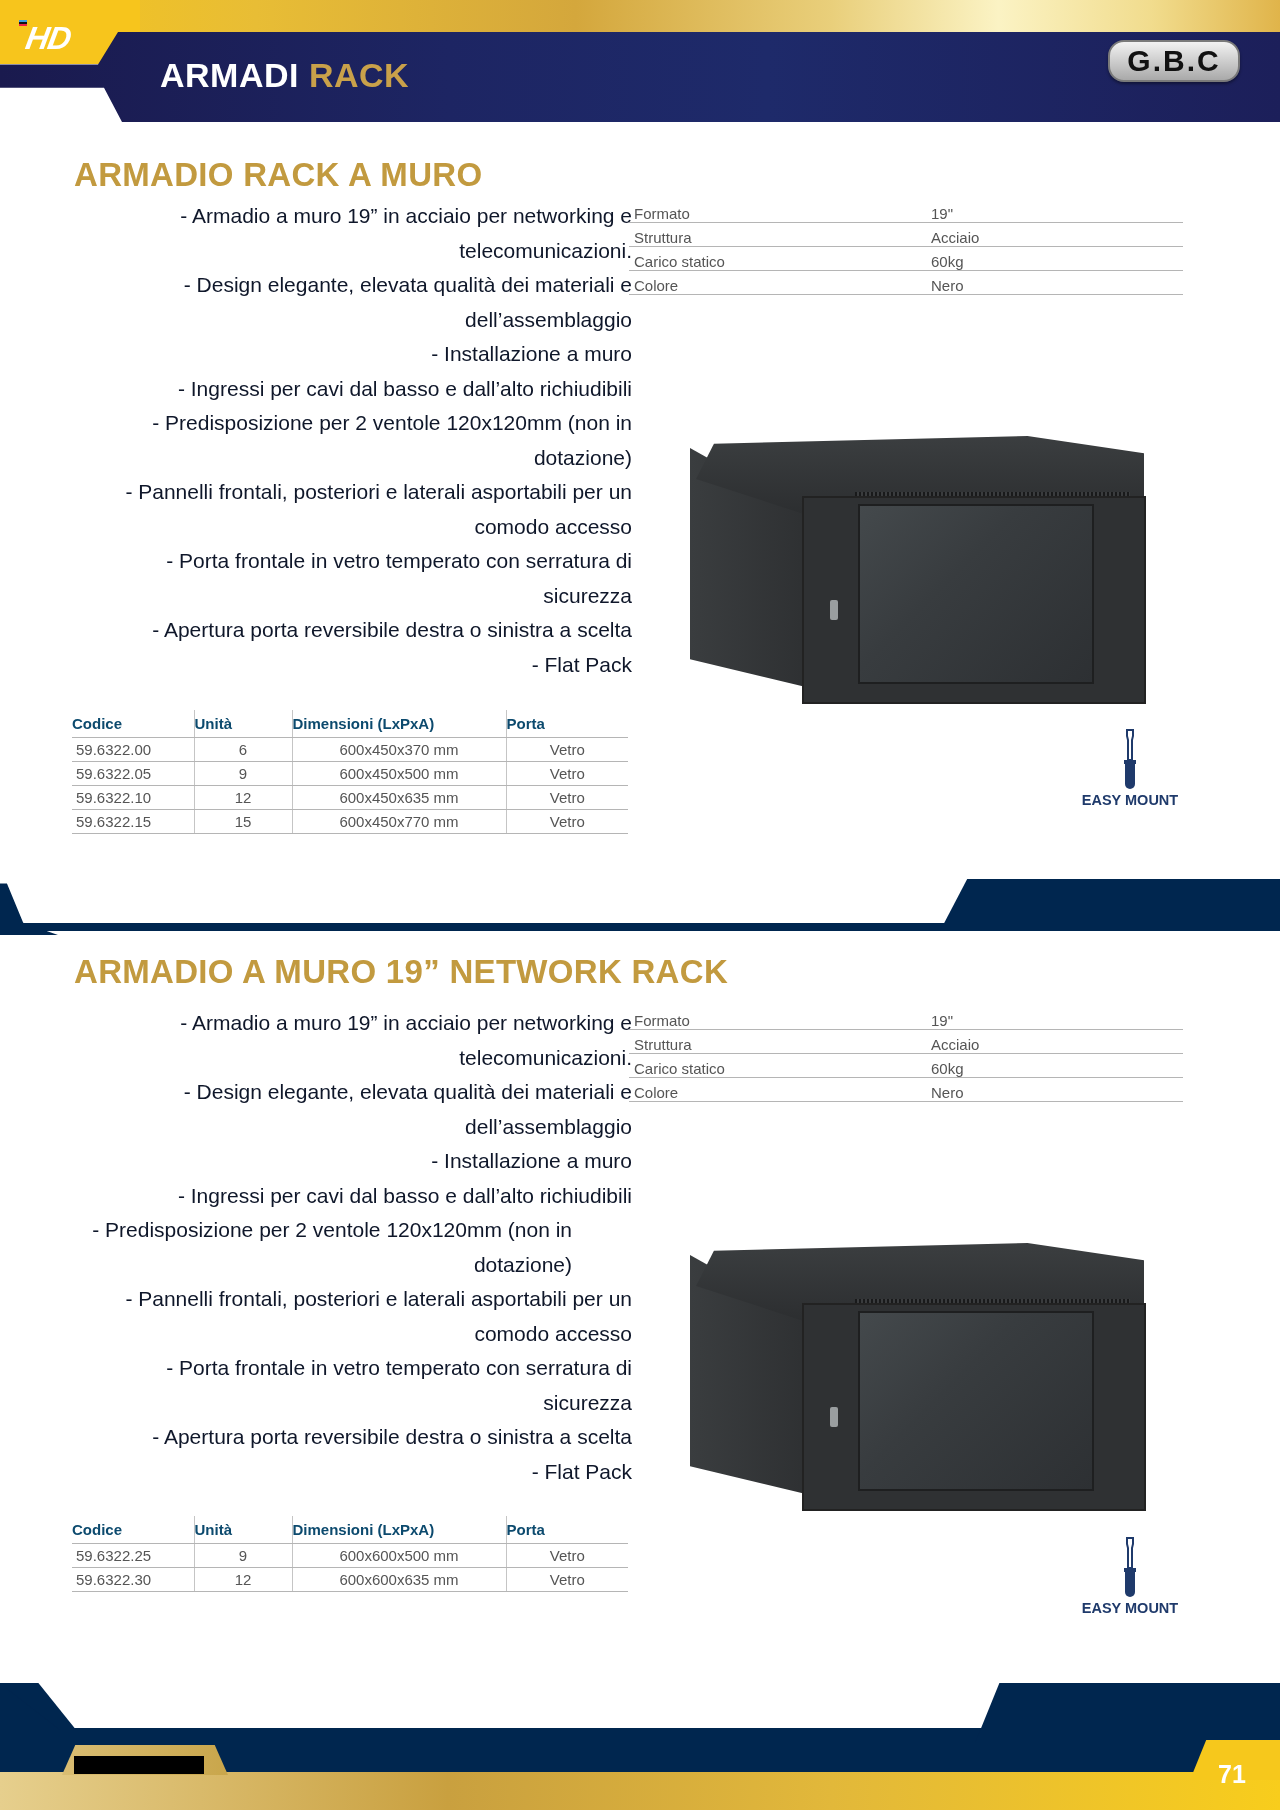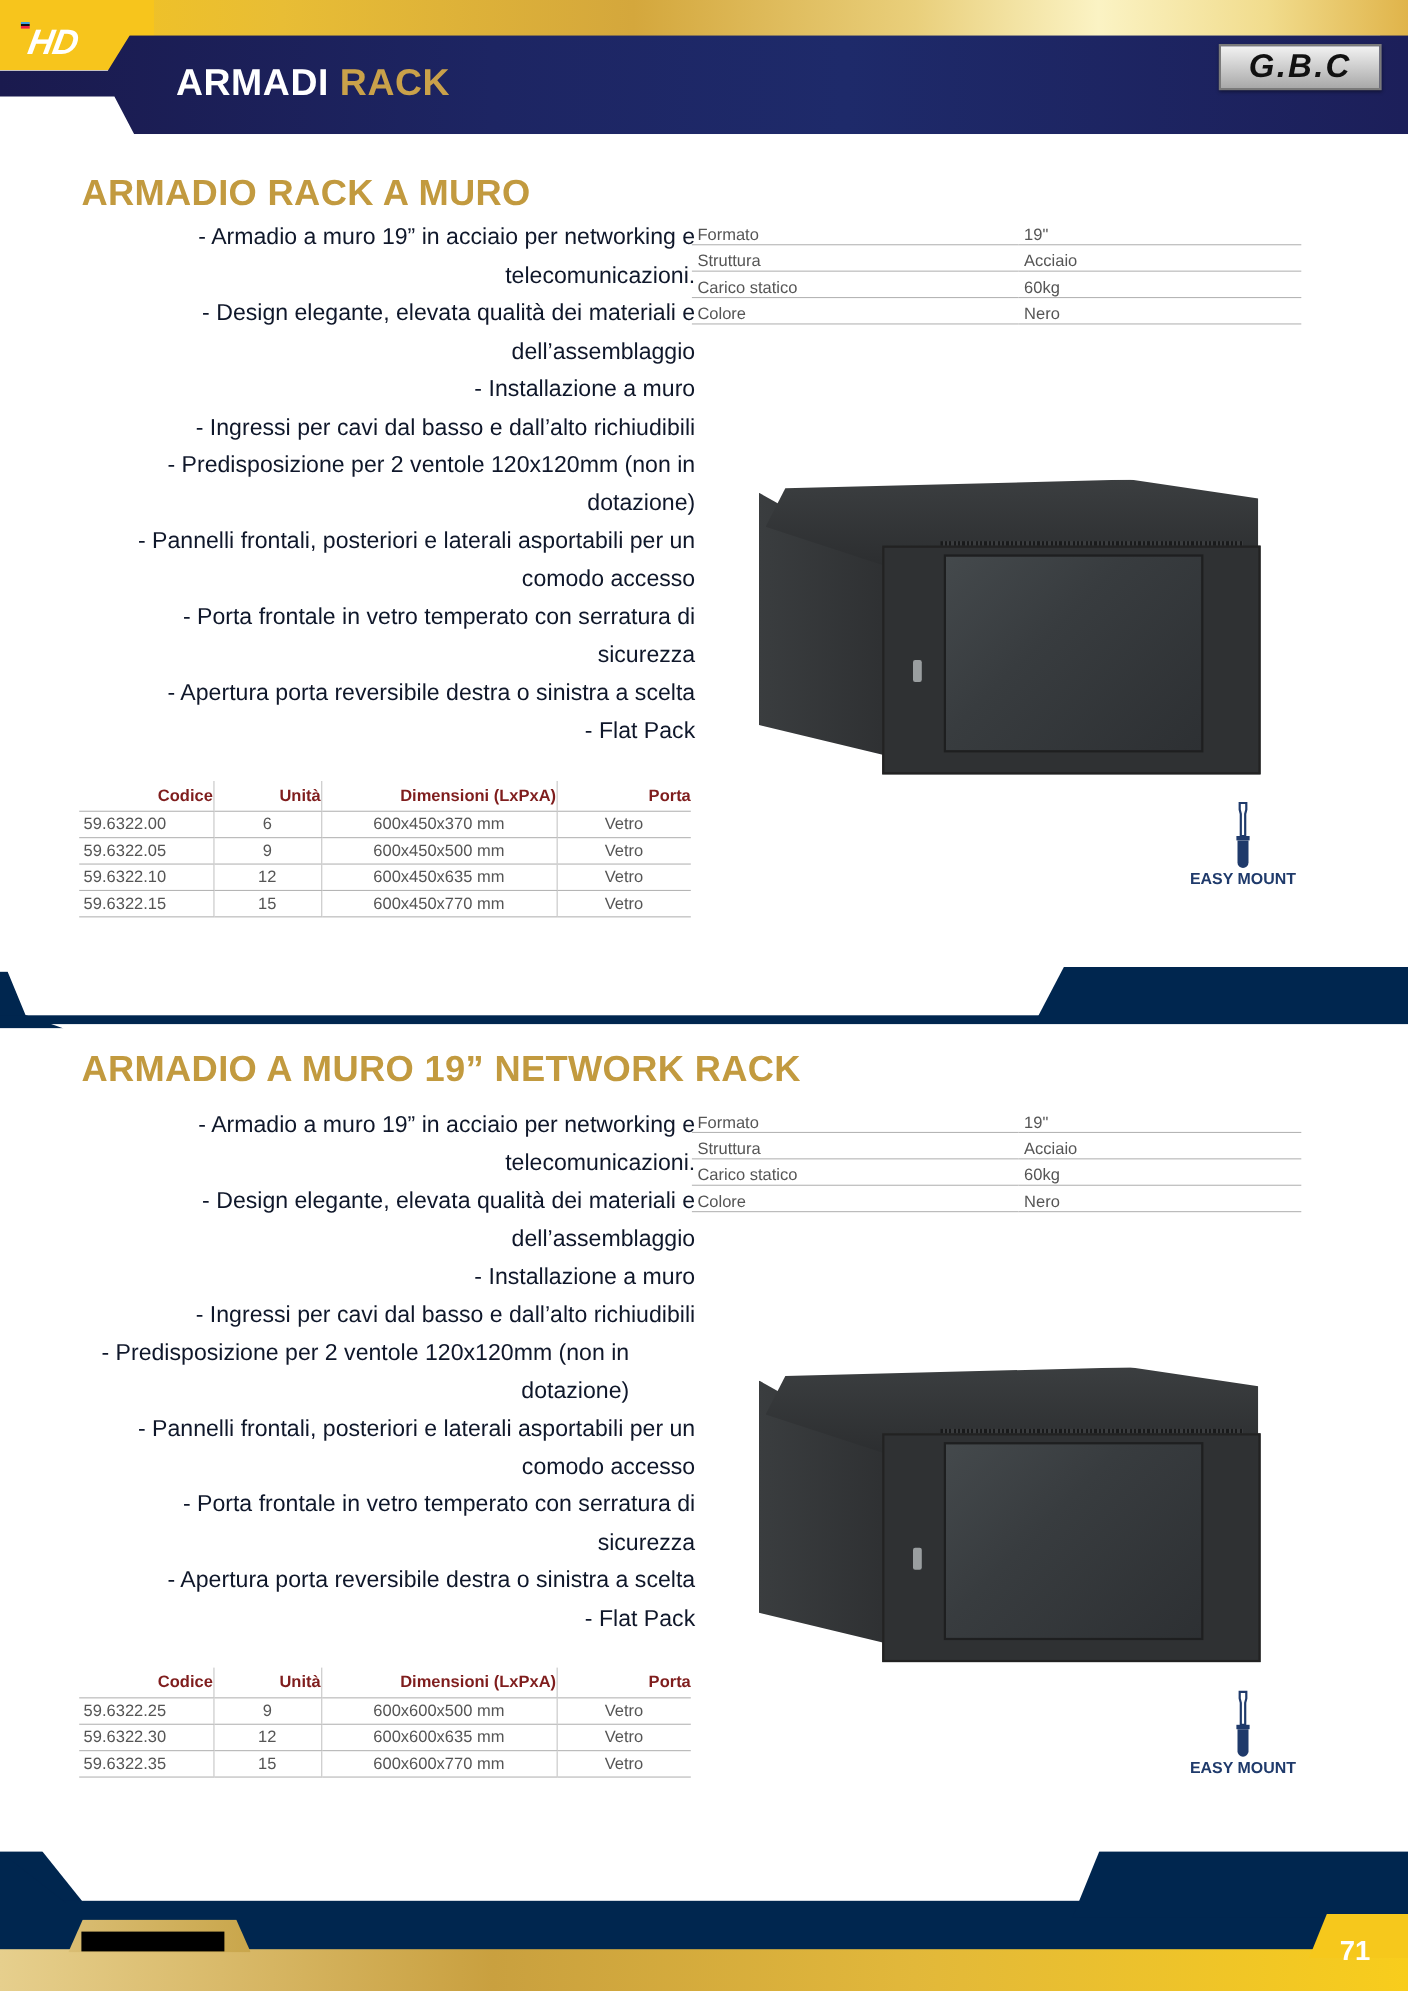--- a/index.html
+++ b/index.html
@@ -29,40 +29,40 @@
     background: linear-gradient(180deg, #3fa0e0 0 33%, #111 33% 66%, #e24 66% 100%); }
   .hdr-title { position: absolute; left: 160px; top: 56px; font-size: 34px; font-weight: bold; letter-spacing: 0.5px; }
   .hdr-title .w { color: #ffffff; }
   .hdr-title .g { color: #c9a14a; }
   .gbc-notch {
     position: absolute; left: 1085px; top: 32px; width: 170px; height: 46px;
     background: linear-gradient(90deg, #f0e5b0, #f6eebd);
     clip-path: polygon(0 0, 100% 0, 88% 100%, 10% 100%);
   }
   .gbc-logo {
-    position: absolute; left: 1108px; top: 40px; width: 148px; height: 42px;
-    border-radius: 0; background: linear-gradient(180deg, #f2f2f2, #a9a9a9);
+    position: absolute; left: 1108px; top: 40px; width: 132px; height: 42px;
+    border-radius: 16px; background: linear-gradient(180deg, #f2f2f2, #a9a9a9);
     border: 2px solid #7a7a7a; display: flex; align-items: center; justify-content: center;
-    font-size: 30px; font-weight: bold; font-style: italic; color: #111; letter-spacing: 2px;
+    font-size: 30px; font-weight: bold; color: #111; letter-spacing: 2px;
     box-shadow: 0 2px 3px rgba(0,0,0,0.4);
   }
 
   
   .section { position: absolute; left: 0; width: 1280px; }
   .sec-title { position: absolute; left: 74px; font-size: 33px; font-weight: bold; color: #c29a3f; letter-spacing: 0.3px; }
   .features { position: absolute; left: 72px; width: 560px; list-style: none; }
   .features li { font-size: 21px; line-height: 34.5px; color: #0f172a; padding-left: 18px; text-indent: -18px; text-align: right; }
   .features li::before { content: "- "; }
 
   .specs { position: absolute; left: 629px; width: 554px; border-collapse: collapse; }
   .specs td { font-size: 15px; color: #555; height: 24px; padding: 2px 5px 0 5px; border-bottom: 1.5px solid #b5b5b5; vertical-align: bottom; }
   .specs td.k { width: 297px; }
 
   .codes { position: absolute; left: 72px; width: 556px; border-collapse: collapse; }
-  .codes th { font-size: 15px; font-weight: bold; color: #7f1d1d; height: 27px; border-bottom: 1.5px solid #b5b5b5; text-align: right; }
+  .codes th { font-size: 15px; font-weight: bold; color: #0c4a6e; height: 27px; border-bottom: 1.5px solid #b5b5b5; text-align: left; }
   .codes td { font-size: 15px; color: #555; height: 24px; border-bottom: 1.5px solid #b5b5b5; text-align: center; }
   .codes td:first-child { text-align: left; padding-left: 4px; }
   .codes th + th, .codes td + td { border-left: 1px solid #c5c5c5; }
   .codes col.c1 { width: 122px; } .codes col.c2 { width: 98px; } .codes col.c3 { width: 214px; } .codes col.c4 { width: 122px; }
 
   
   .rack { position: absolute; width: 460px; height: 270px; }
   .rack .top { position: absolute; left: 6px; top: 0; width: 448px; height: 78px;
     background: linear-gradient(180deg, #3b3e40, #2c2e30);
     clip-path: polygon(4% 10%, 74% 0, 100% 22%, 100% 82%, 24% 100%, 0 55%); }
@@ -284,26 +284,20 @@
       <td>9</td>
       <td>600x600x500 mm</td>
       <td>Vetro</td>
     </tr>
     <tr>
       <td>59.6322.30</td>
       <td>12</td>
       <td>600x600x635 mm</td>
       <td>Vetro</td>
     </tr>
-    <tr>
-      <td>59.6322.35</td>
-      <td>15</td>
-      <td>600x600x770 mm</td>
-      <td>Vetro</td>
-    </tr>
   </tbody>
     </table>
 
   <div class="easy" style="left:1070px; top:1536px;">
     <svg width="24" height="62" viewBox="0 0 24 62">
       <path d="M9 2 h6 v6 l-1 4 v20 h-4 v-20 l-1 -4 z" fill="#ffffff" stroke="#1f3a6b" stroke-width="2"></path>
       <rect x="6" y="32" width="12" height="4" fill="#1f3a6b"></rect>
       <path d="M7 36 h10 v20 a5 5 0 0 1 -10 0 z" fill="#1f3a6b"></path>
     </svg>
     <div class="lbl">EASY MOUNT</div>

